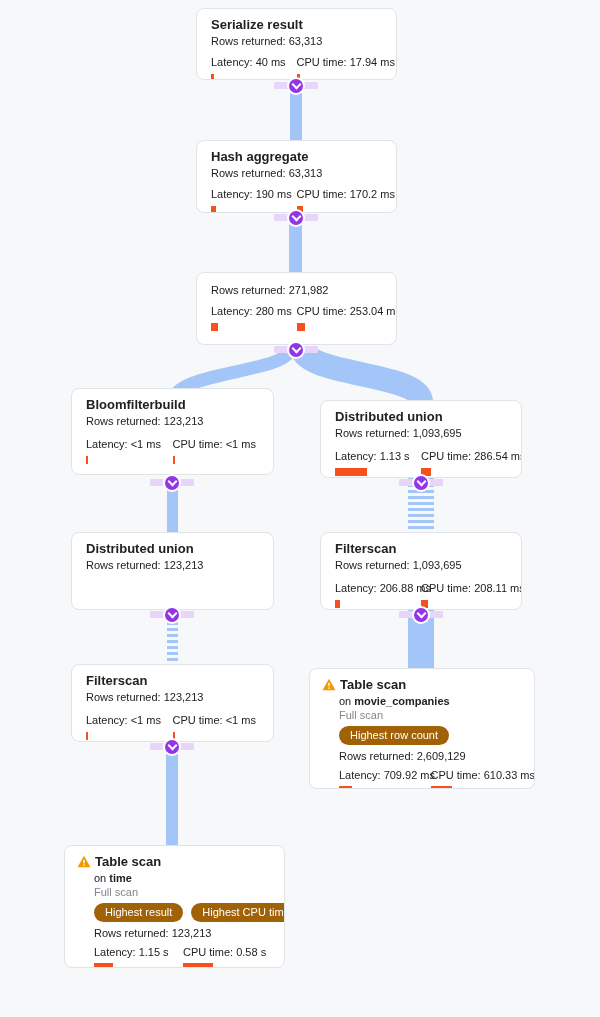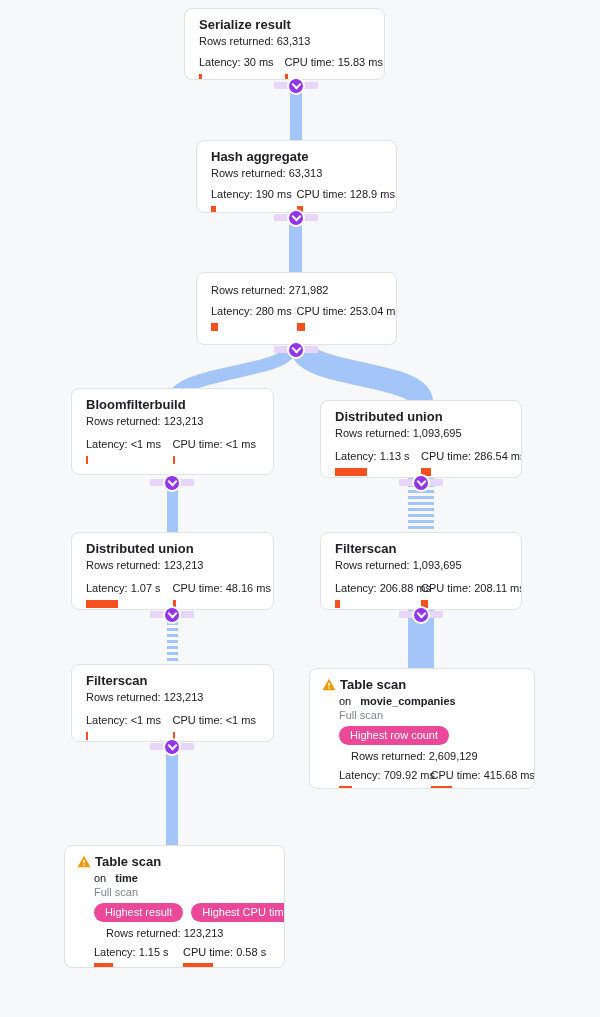--- a/index.html
+++ b/index.html
@@ -41,44 +41,44 @@
   .node{position:absolute;background:#ffffff;border:1px solid #e0e3e7;border-radius:8px;
     box-sizing:border-box;padding:8px 14px;z-index:2;overflow:hidden;cursor:pointer;}
   .title{font-size:13px;font-weight:700;line-height:15px;white-space:nowrap;}
   .rows{font-size:11px;line-height:13px;margin-top:3px;white-space:nowrap;}
   .metrics{display:flex;margin-top:8px;}
   .metric{flex:1;min-width:0;}
   .metric:first-child{flex:0 0 50%;}
   .metric-label{font-size:11px;line-height:13px;white-space:nowrap;}
   .bar{height:8px;background:#f4511e;margin-top:5px;}
 
-  #n0{left:184px;top:8px;width:201px;height:72px;}
+  #n0{left:196px;top:8px;width:201px;height:72px;}
   #n1{left:196px;top:140px;width:201px;height:73px;}
   #n2{left:196px;top:272px;width:201px;height:73px;}
   #n3{left:71px;top:388px;width:203px;height:87px;}
   #n4{left:320px;top:400px;width:202px;height:78px;}
   #n5{left:71px;top:532px;width:203px;height:78px;}
   #n6{left:320px;top:532px;width:202px;height:78px;}
   #n7{left:71px;top:664px;width:203px;height:78px;}
   #n8{left:309px;top:668px;width:226px;height:121px;padding:8px 12px;}
   #n9{left:64px;top:845px;width:221px;height:123px;padding:8px 12px;}
   #n3 .metrics,#n4 .metrics,#n5 .metrics,#n6 .metrics,#n7 .metrics{margin-top:10px;}
 
   
   .warn-head{display:flex;align-items:center;gap:4px;}
   .warn-icon{width:14px;height:13px;display:inline-flex;flex:none;}
   .warn-body{margin-left:17px;}
   .on-line{font-size:11px;line-height:13px;margin-top:3px;}
-  .on-prefix{margin-right:9px;}
+  .on-prefix{margin-right:3px;}
   .table-name{font-weight:700;}
   .scan-mode{font-size:11px;line-height:13px;margin-top:1px;color:#80868b;}
   .badges{display:flex;gap:8px;margin-top:4px;}
-  .badge{background:#ec4899;color:#fff;font-size:11px;line-height:13px;
+  .badge{background:#a16207;color:#fff;font-size:11px;line-height:13px;
     padding:3px 11px;border-radius:11px;white-space:nowrap;}
-  .warn-body .rows{margin-top:5px;margin-left:12px;}
+  .warn-body .rows{margin-top:5px;}
   .warn-body .metrics{margin-top:6px;}
   .warn-body .bar{margin-top:4px;}
 </style>
 </head>
 <body>
 
 <div class="canvas">
 
   <div class="edge" id="e0"></div>
   <div class="edge" id="e1"></div>
@@ -124,40 +124,40 @@
     </div>
   <div class="conn" style="left:165px;top:740px">
       <span class="chev"></span>
     </div>
 
   <div class="node" id="n0">
     <div class="title">Serialize result</div>
     <div class="rows">Rows returned: 63,313</div>
     <div class="metrics">
       <div class="metric">
-          <div class="metric-label">Latency: 30 ms</div>
+          <div class="metric-label">Latency: 40 ms</div>
           <div class="bar" style="width: 3px;"></div>
         </div>
       <div class="metric">
-          <div class="metric-label">CPU time: 15.83 ms</div>
+          <div class="metric-label">CPU time: 17.94 ms</div>
           <div class="bar" style="width: 3px;"></div>
         </div>
     </div>
   </div>
 
   <div class="node" id="n1">
     <div class="title">Hash aggregate</div>
     <div class="rows">Rows returned: 63,313</div>
     <div class="metrics">
       <div class="metric">
           <div class="metric-label">Latency: 190 ms</div>
           <div class="bar" style="width: 5px;"></div>
         </div>
       <div class="metric">
-          <div class="metric-label">CPU time: 128.9 ms</div>
+          <div class="metric-label">CPU time: 170.2 ms</div>
           <div class="bar" style="width: 6px;"></div>
         </div>
     </div>
   </div>
 
   <div class="node" id="n2">
     <div class="rows">Rows returned: 271,982</div>
     <div class="metrics">
       <div class="metric">
           <div class="metric-label">Latency: 280 ms</div>
@@ -196,30 +196,20 @@
       <div class="metric">
           <div class="metric-label">CPU time: 286.54 ms</div>
           <div class="bar" style="width: 10px;"></div>
         </div>
     </div>
   </div>
 
   <div class="node" id="n5">
     <div class="title">Distributed union</div>
     <div class="rows">Rows returned: 123,213</div>
-    <div class="metrics">
-      <div class="metric">
-          <div class="metric-label">Latency: 1.07 s</div>
-          <div class="bar" style="width: 32px;"></div>
-        </div>
-      <div class="metric">
-          <div class="metric-label">CPU time: 48.16 ms</div>
-          <div class="bar" style="width: 3px;"></div>
-        </div>
-    </div>
   </div>
 
   <div class="node" id="n6">
     <div class="title">Filterscan</div>
     <div class="rows">Rows returned: 1,093,695</div>
     <div class="metrics">
       <div class="metric">
           <div class="metric-label">Latency: 206.88 ms</div>
           <div class="bar" style="width: 5px;"></div>
         </div>
@@ -262,21 +252,21 @@
       <div class="badges">
         <span class="badge">Highest row count</span>
       </div>
       <div class="rows">Rows returned: 2,609,129</div>
       <div class="metrics">
         <div class="metric">
             <div class="metric-label">Latency: 709.92 ms</div>
             <div class="bar" style="width: 13px;"></div>
           </div>
         <div class="metric">
-            <div class="metric-label">CPU time: 415.68 ms</div>
+            <div class="metric-label">CPU time: 610.33 ms</div>
             <div class="bar" style="width: 21px;"></div>
           </div>
       </div>
     </div>
   </div>
 
   <div class="node" id="n9">
     <div class="warn-head">
       <span class="warn-icon">
         <svg width="14" height="13" viewBox="0 0 24 22">

